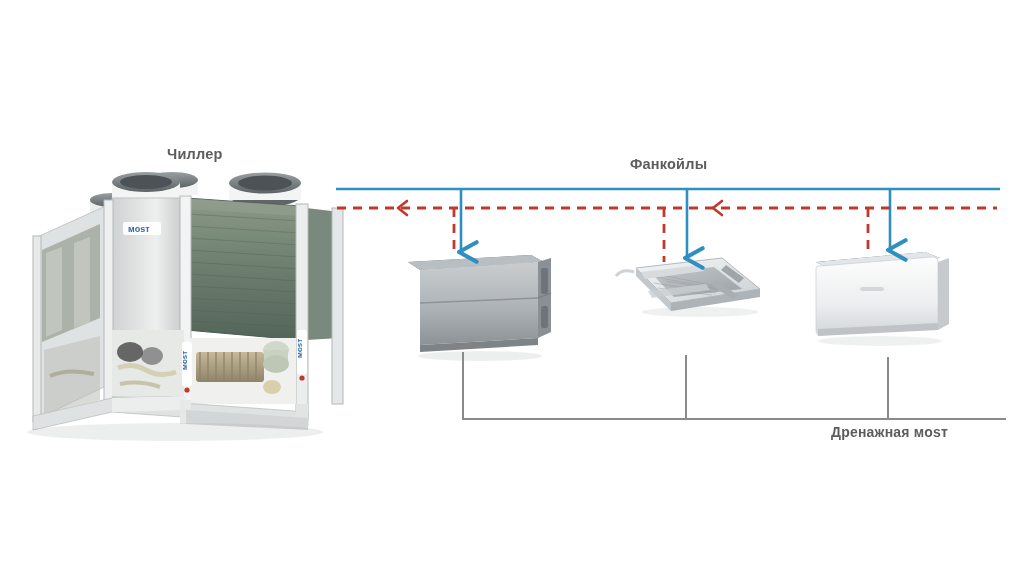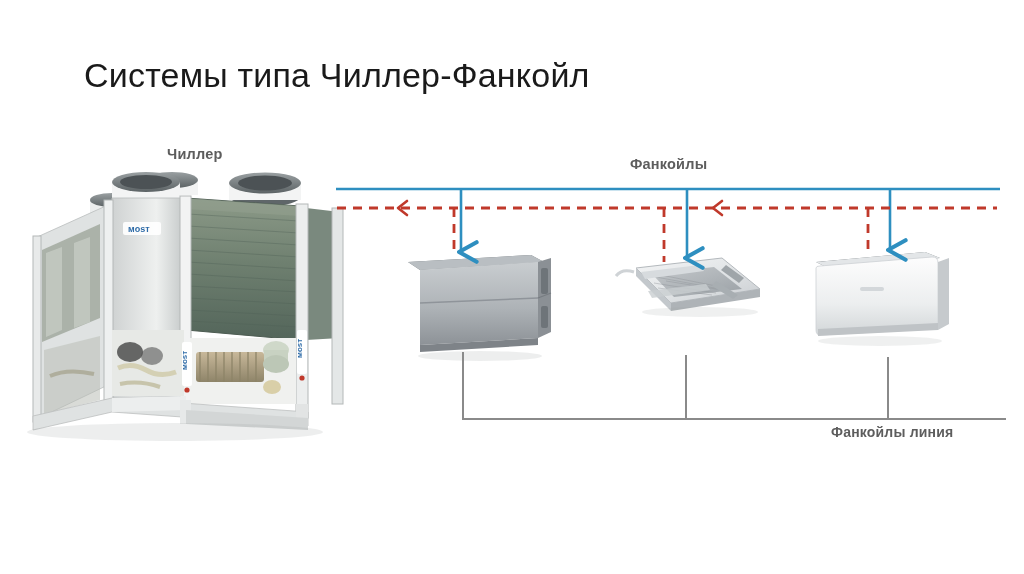--- a/index.html
+++ b/index.html
@@ -28,25 +28,24 @@
   .cap-drain{left:831px;top:424px;font-size:14px;}
 
   
   .layer{position:absolute;left:0;top:0;width:1024px;height:574px;}
 </style>
 </head>
 <body>
 
 <div id="stage">
 
-  <div class="title">Системы типа Чиллер-Фанкойл</div>
 
   <div class="cap cap-chiller">Чиллер</div>
   <div class="cap cap-fancoils">Фанкойлы</div>
-  <div class="cap cap-drain">Фанкойлы линия</div>
+  <div class="cap cap-drain">Дренажная мosт</div>
 
   <svg class="layer" viewBox="0 0 1024 574">
     <defs>
       <linearGradient id="coilG" x1="0" y1="0" x2="0" y2="1">
         <stop offset="0%" stop-color="#8c9a88"></stop>
         <stop offset="45%" stop-color="#6f8070"></stop>
         <stop offset="100%" stop-color="#53655a"></stop>
       </linearGradient>
       <linearGradient id="panelG" x1="0" y1="0" x2="1" y2="0">
         <stop offset="0%" stop-color="#e9eaea"></stop>

